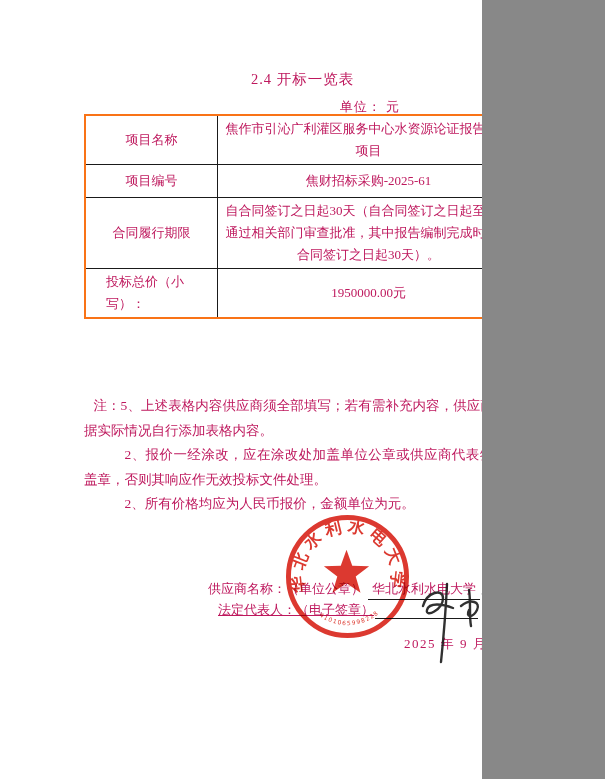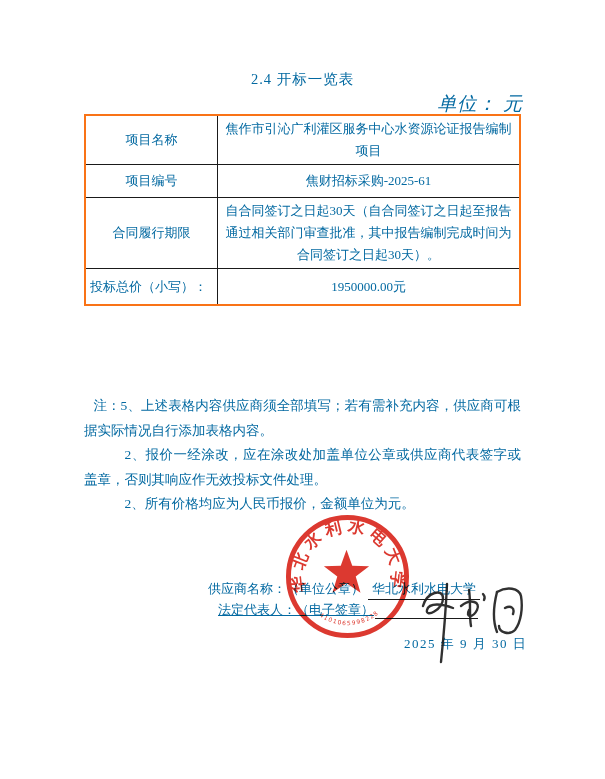--- a/index.html
+++ b/index.html
@@ -1,44 +1,44 @@
 <!DOCTYPE html>
 <html><head>
 <meta charset="utf-8">
 <style>
   html,body{margin:0;padding:0;background:#888;}
   .page{
     position:relative;
-    width:605px;height:779px;
+    width:482px;height:779px;
     background:#ffffff;
     font-family:"Liberation Serif","DejaVu Serif",serif;
-    color:#0369a1;
+    color:#be185d;
     overflow:hidden;
   }
   .doc-title{
     position:absolute;top:70px;left:0;width:605px;
     text-align:center;font-size:14.5px;letter-spacing:1px;
   }
   .unit-label{
-    position:absolute;top:91px;right:82px;
-    font-size:19px;letter-spacing:1px;font-style:italic;
+    position:absolute;top:98px;right:82px;
+    font-size:13px;letter-spacing:1px;
   }
   table.bid-table{
     position:absolute;top:114px;left:84px;
     width:437px;border-collapse:collapse;table-layout:fixed;
     font-size:13px;
   }
   table.bid-table{border:2px solid #f97316;}
   table.bid-table td{
     border:1px solid #1a1a1a;
     text-align:center;vertical-align:middle;
     padding:2px 6px;line-height:22px;
   }
   table.bid-table td.c-label{width:119px;}
-  table.bid-table td.c-label.left{text-align:left;padding-left:4px;}
+  table.bid-table td.c-label.left{text-align:left;padding-left:20px;}
   tr.r1 td{height:29px;}
   tr.r2 td{height:28px;margin-left:36px;}
   tr.r3 td{height:66px;}
   tr.r4 td{height:44px;}
   tr.r5 td{height:31px;}
   tr.r6 td{height:33px;}
   .notes{
     position:absolute;top:394px;left:84px;width:437px;
     font-size:13.5px;line-height:24.5px;text-align:justify;
   }

